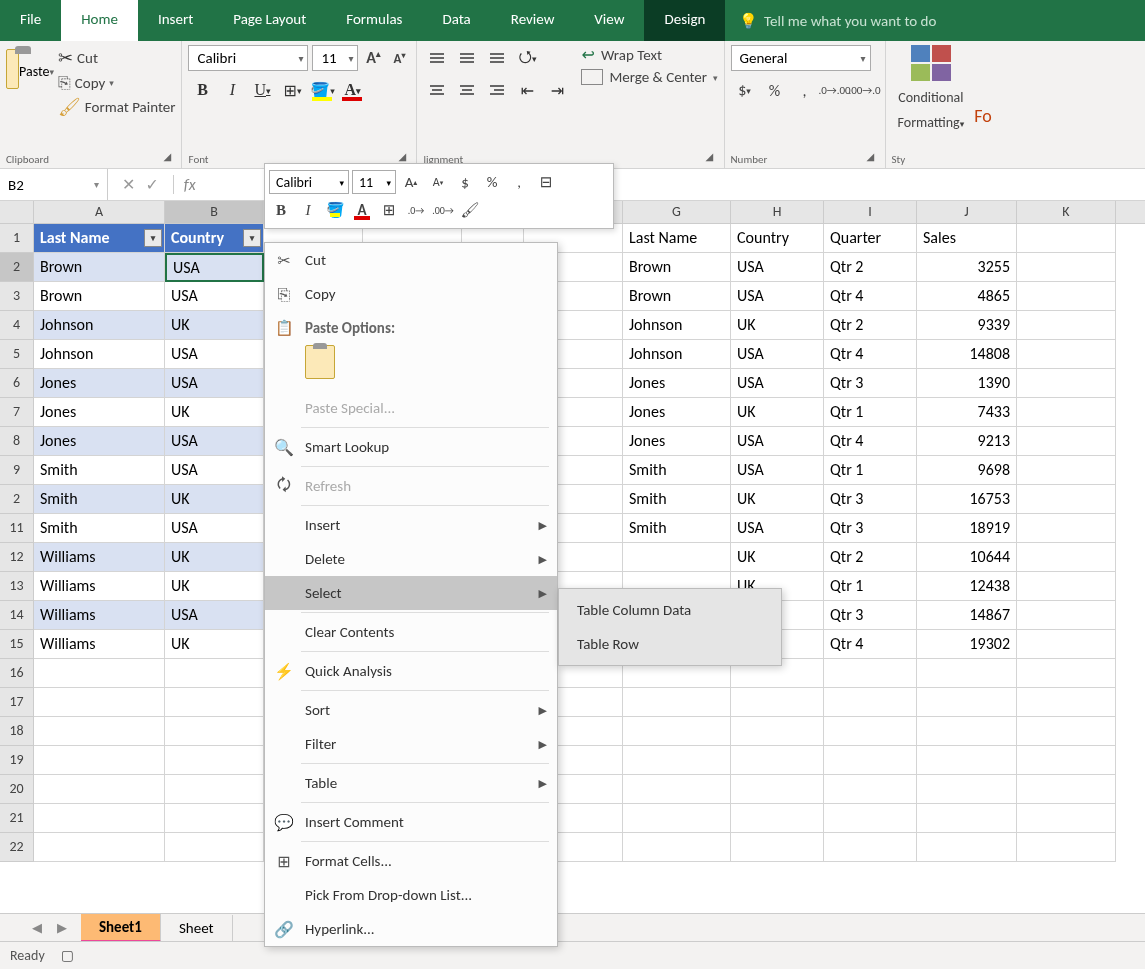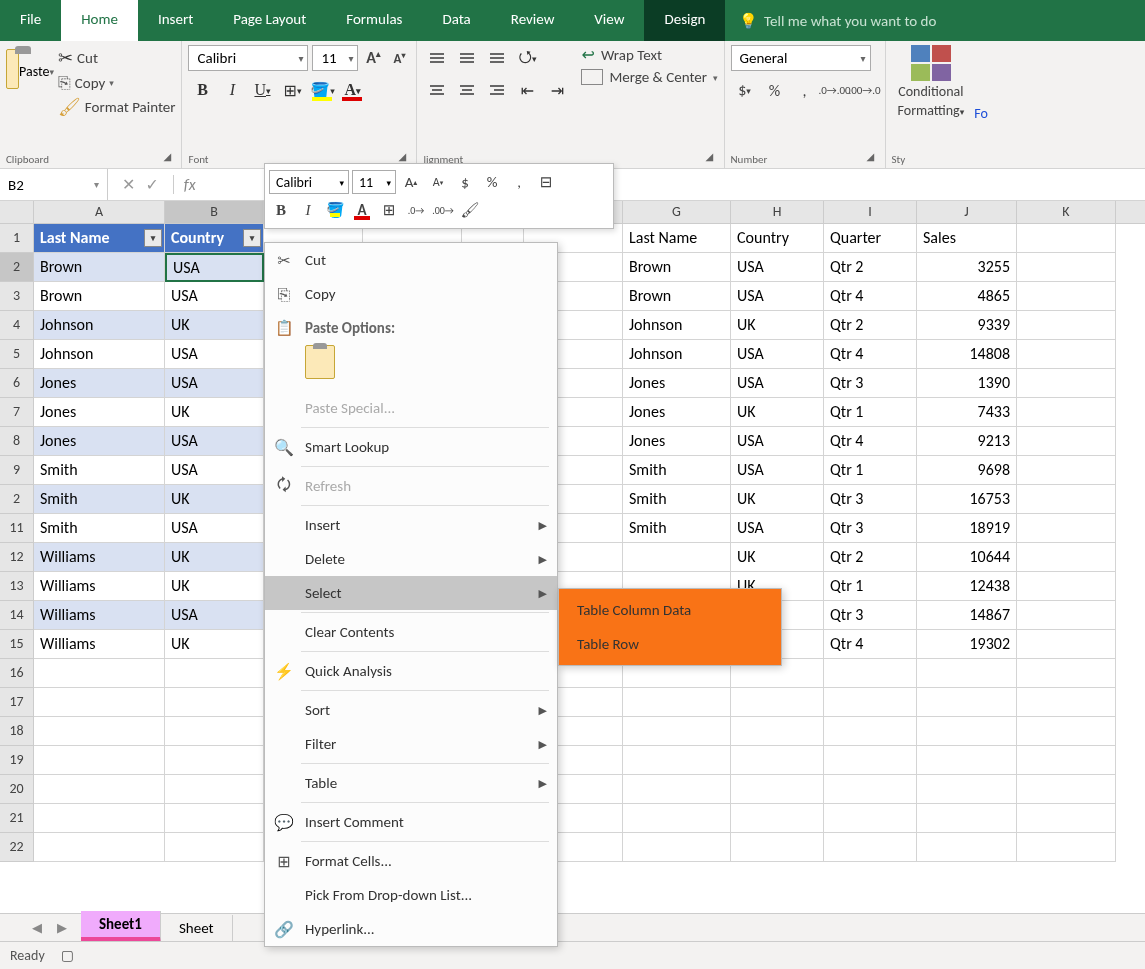--- a/index.html
+++ b/index.html
@@ -57,21 +57,21 @@
 .wrap-icn { color: #217346; font-size: 16px; }
 .merge-icn { width: 22px; height: 16px; border: 1px solid #888; position: relative; }
 
 
 .num-col { display: flex; flex-direction: column; gap: 6px; }
 .num-combo { width: 140px; }
 .num-row { display: flex; gap: 2px; }
 .num-btn { width: 28px; height: 26px; display: flex; align-items: center; justify-content: center; font-size: 16px; color: #444; }
 
 
-.cond-fmt { display: flex; flex-direction: column; align-items: center; gap: 2px; font-size: 14px; color: #444; padding: 0 6px; }
+.cond-fmt { display: flex; flex-direction: column; align-items: center; gap: 8px; font-size: 14px; color: #444; padding: 0 6px; }
 .cf-icon { width: 40px; height: 36px; display: grid; grid-template-columns: 1fr 1fr; grid-template-rows: 1fr 1fr; gap: 2px; }
 .cf-icon div:nth-child(1){background:#4f81bd;} .cf-icon div:nth-child(2){background:#c0504d;} .cf-icon div:nth-child(3){background:#9bbb59;} .cf-icon div:nth-child(4){background:#8064a2;}
 
 
 .fx-row { display: flex; align-items: center; height: 32px; border-bottom: 1px solid #d4d4d4; justify-content: flex-end; }
 .name-box { width: 108px; border-right: 1px solid #ccc; padding: 0 8px; font-size: 15px; display: flex; align-items: center; justify-content: space-between; height: 100%; }
 .fx-btns { display: flex; gap: 10px; padding: 0 14px; color: #999; font-size: 16px; }
 .fx-label { font-style: italic; color: #888; font-size: 16px; padding: 0 10px; border-left: 1px solid #ccc; }
 
 
@@ -107,28 +107,28 @@
 .ctx-item.hover { background: #c6c6c6; }
 .ctx-item .icn { width: 22px; text-align: center; font-size: 16px; color: #555; }
 .ctx-item .arrow { position: absolute; right: 10px; font-size: 11px; color: #555; }
 .ctx-sep { height: 1px; background: #ddd; margin: 2px 8px 2px 36px; }
 .ctx-header { font-weight: 600; color: #666; padding: 8px 8px 4px 40px; font-size: 15px; }
 .paste-opt-row { padding: 4px 8px 8px 40px; }
 .paste-opt-icn { width: 30px; height: 34px; background: #fce9b8; border: 1px solid #c6a636; border-radius: 2px; display: inline-block; position: relative; }
 .paste-opt-icn::before { content:""; position:absolute; top:-3px; left:7px; width:14px; height:6px; background:#999; border-radius:3px 3px 0 0;}
 
 
-.sub-menu { position: absolute; left: 558px; top: 588px; width: 224px; background: #f97316; border: 1px solid #bbb; box-shadow: 2px 2px 8px rgba(0,0,0,.2); z-index: 60; font-size: 15px; padding: 4px 0; }
+.sub-menu { position: absolute; left: 558px; top: 588px; width: 224px; background: #e5e5e5; border: 1px solid #bbb; box-shadow: 2px 2px 8px rgba(0,0,0,.2); z-index: 60; font-size: 15px; padding: 4px 0; }
 .sub-item { padding: 8px 18px; color: #333; }
 
 
 .sheet-bar { position: absolute; bottom: 28px; left: 0; right: 0; height: 28px; background: #f3f2f1; border-top: 1px solid #ccc; display: flex; align-items: center; padding-left: 24px; }
 .nav-arrows { color: #888; font-size: 13px; padding: 0 8px; letter-spacing: 6px; }
 .sheet-tab { padding: 4px 18px; font-size: 15px; border-right: 1px solid #ccc; }
-.sheet-tab.active { background: #f0abfc; border-bottom: 8px solid #ec4899; font-weight: 600; }
+.sheet-tab.active { background: #fdba74; border-bottom: 2px solid #ec4899; font-weight: 600; }
 
 
 .status-bar { position: absolute; bottom: 0; left: 0; right: 0; height: 28px; background: #f3f2f1; border-top: 1px solid #ccc; display: flex; align-items: center; padding: 0 10px; font-size: 14px; color: #555; gap: 16px; }
 
 
 .cw-A{width:131px;} .cw-B{width:99px;} .cw-C{width:99px;} .cw-D{width:99px;} .cw-E{width:62px;} .cw-F{width:99px;} .cw-G{width:108px;} .cw-H{width:93px;} .cw-I{width:93px;} .cw-J{width:100px;} .cw-K{width:99px;}
 
 .watermark { position: absolute; left: 490px; top: 930px; font-size: 13px; color: #b0cde0; z-index: 5; font-weight: 600; }
 </style>
 </head>
@@ -290,21 +290,21 @@
       <div class="cond-fmt">
         <div class="cf-icon">
             <div></div>
             <div></div>
             <div></div>
             <div></div>
           </div>
         <span>Conditional</span>
         <span><span>Formatting</span><span style="font-size:9px">▾</span></span>
       </div>
-      <div style="font-size:14px;color:#1d4ed8;padding-top:60px">Fo</div>
+      <div style="font-size:18px;color:#c2410c;padding-top:60px">Fo</div>
     </div>
     <div class="group-label">Sty</div>
   </div>
 </div>
 
 <div class="fx-row">
   <div class="name-box">
       <span>B2</span>
       <span style="font-size:10px;color:#888">▾</span>
     </div>

